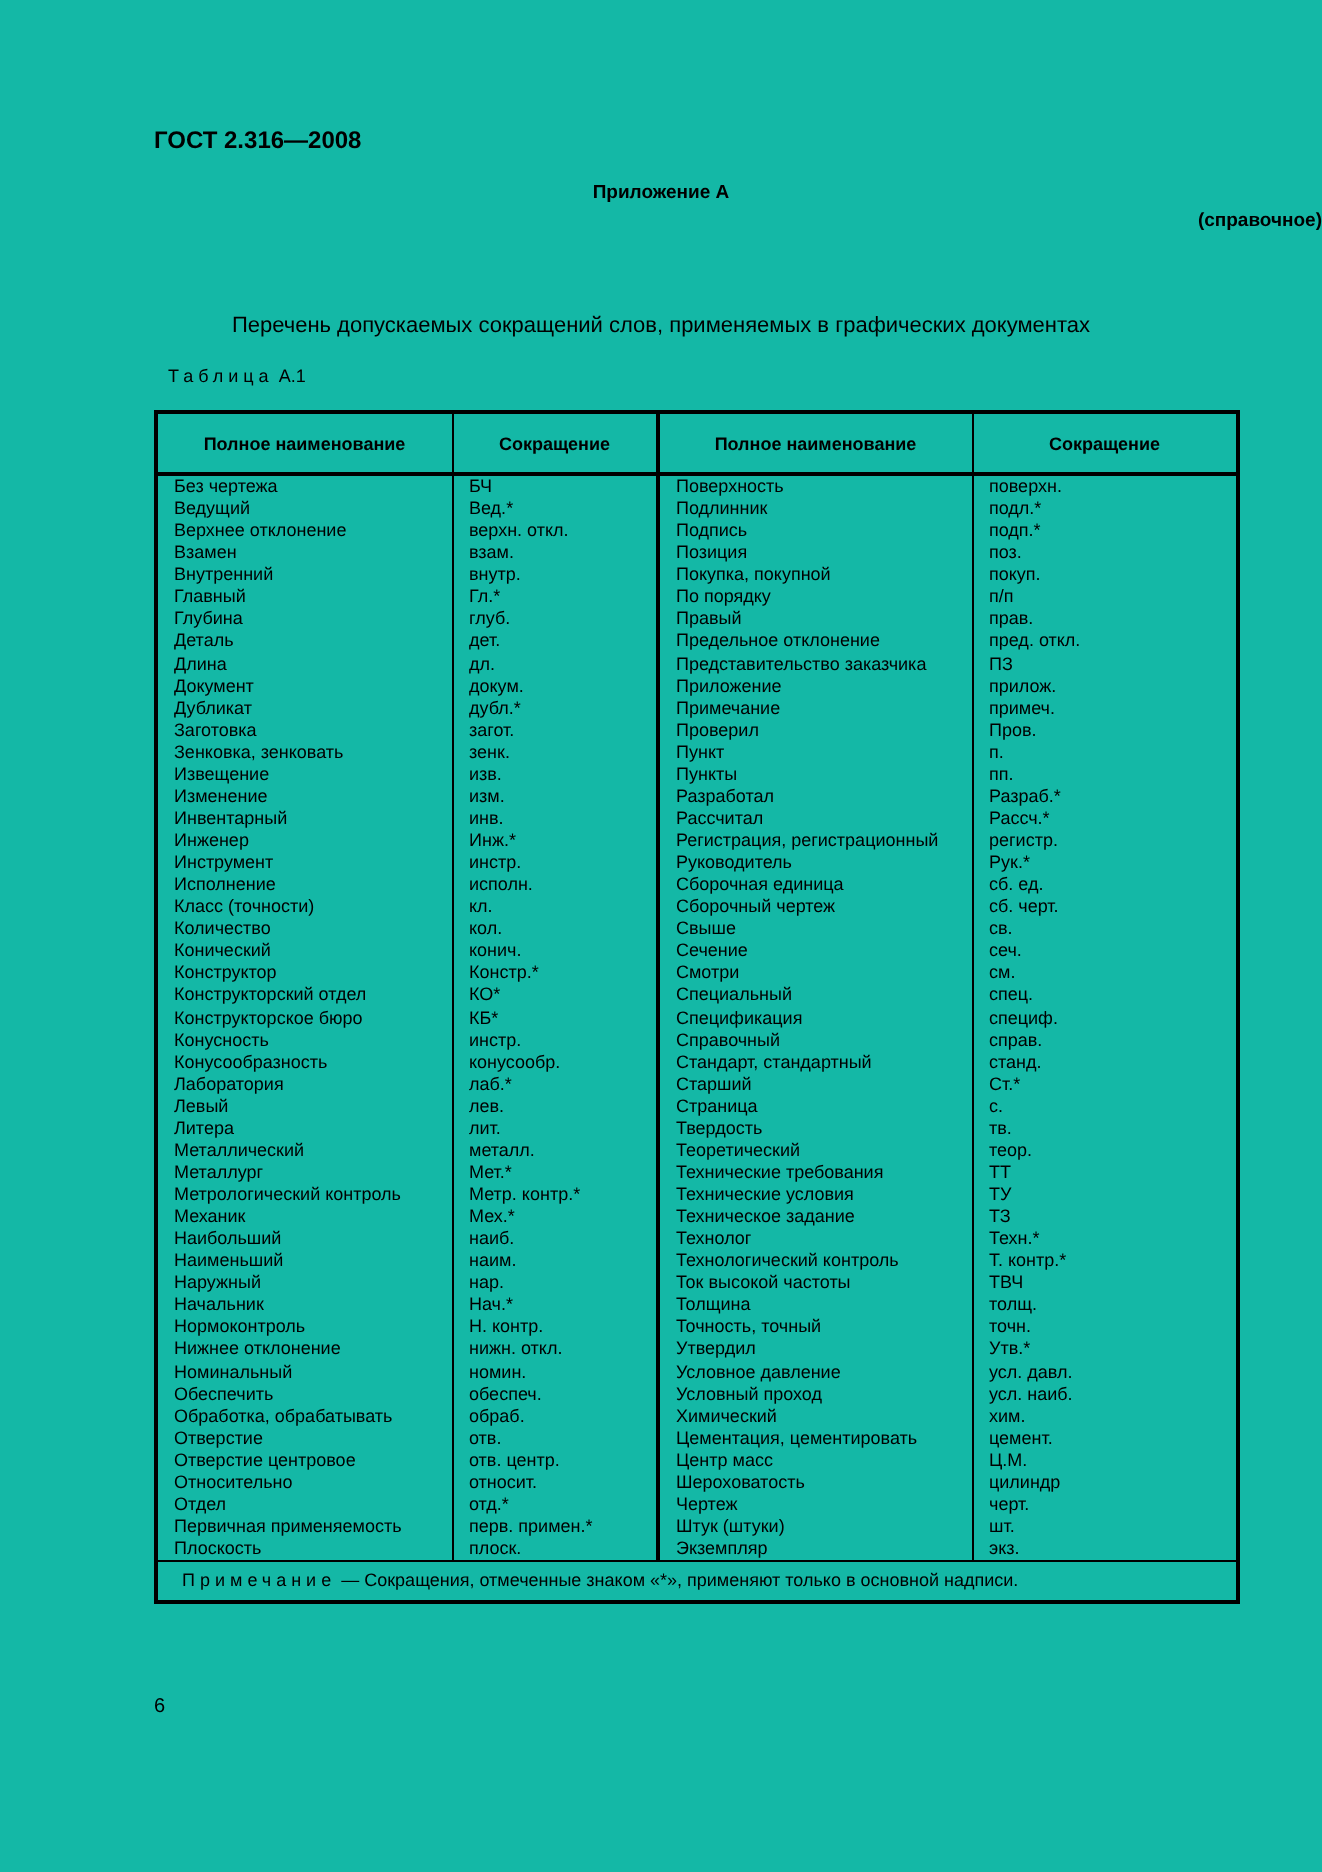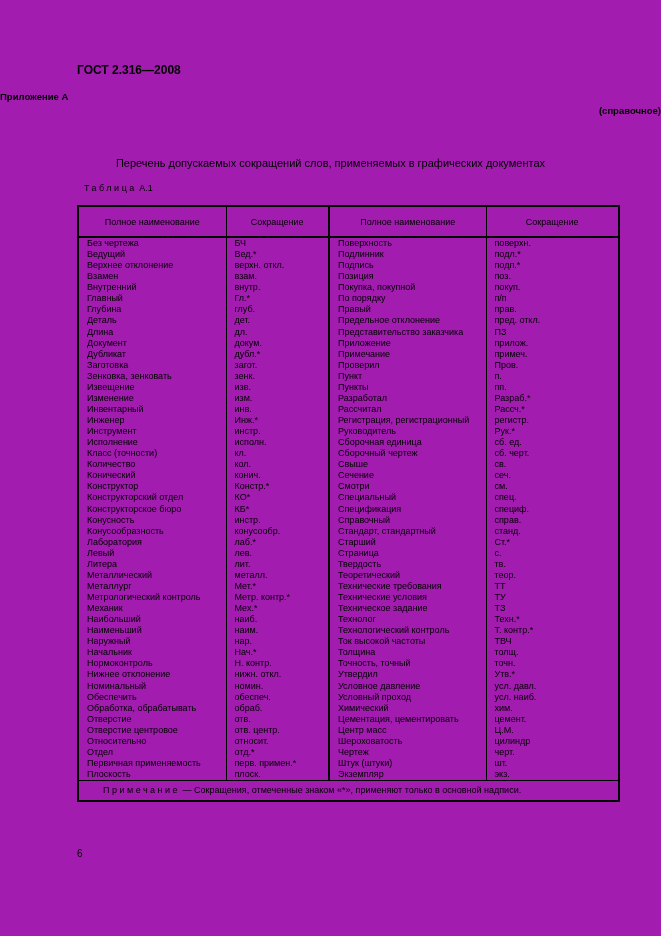--- a/index.html
+++ b/index.html
@@ -1,31 +1,31 @@
 <!DOCTYPE html>
 <html lang="ru"><head>
 <meta charset="utf-8">
 <style>
   * { margin:0; padding:0; box-sizing:border-box; }
   html,body { background:#ffffff; }
   .page {
     position:relative;
     width:661px; height:936px;
-    background:#a21caf;
+    background:#14b8a6;
     color:#000000;
     font-family:"Liberation Sans","DejaVu Sans",sans-serif;
     overflow:hidden;
   }
   .doc-code {
     position:absolute; left:77px; top:63px;
     font-size:12px; font-weight:bold;
   }
   .annex-title {
     position:absolute; top:91px; left:0; width:100%;
-    text-align:left; font-size:9.5px; font-weight:bold;
+    text-align:center; font-size:9.5px; font-weight:bold;
   }
   .annex-subtitle {
     position:absolute; top:105px; left:0; width:100%;
     text-align:right; font-size:9.5px; font-weight:bold;
   }
   .doc-title {
     position:absolute; top:157px; left:0; width:100%;
     text-align:center; font-size:11px; font-weight:normal;
   }
   .table-label {
@@ -33,38 +33,38 @@
     font-size:9px;
   }
   .table-label .spaced { letter-spacing:2.5px; }
   table.abbrev {
     position:absolute; left:77px; top:205px;
     width:541px;
     border-collapse:collapse; table-layout:fixed;
     border:2px solid #000;
   }
   table.abbrev thead th {
-    font-size:9px; font-weight:normal;
+    font-size:9px; font-weight:bold;
     height:31px; vertical-align:middle; 
     border-bottom:2px solid #000;
     overflow:hidden;
   }
   table.abbrev tbody td {
     font-size:9px; line-height:11.06px; height:11.06px;
     padding:0 3px 0 8px;
     white-space:nowrap; overflow:hidden;
     vertical-align:middle;
   }
   table.abbrev tbody tr:first-child td { padding-top:0; }
   .bl-thin  { border-left:1px solid #000; }
   .bl-thick { border-left:2px solid #000; }
   table.abbrev tfoot td {
     border-top:1px solid #000;
     font-size:9px; height:20px; vertical-align:middle;
-    padding-left:24px;
+    padding-left:12px;
     white-space:nowrap; overflow:hidden;
   }
   .note-label { letter-spacing:2.5px; }
   .page-number {
     position:absolute; left:77px; top:848px;
     font-size:10px;
   }
 </style>
 </head>
 <body>

